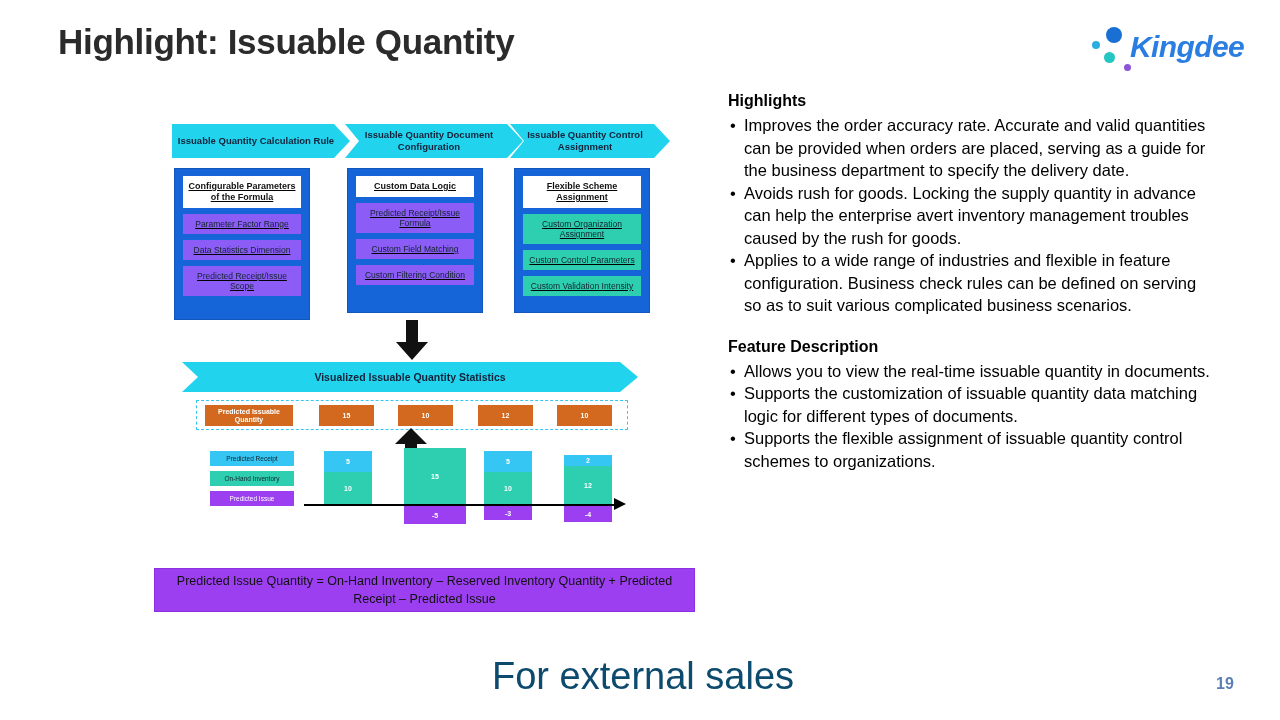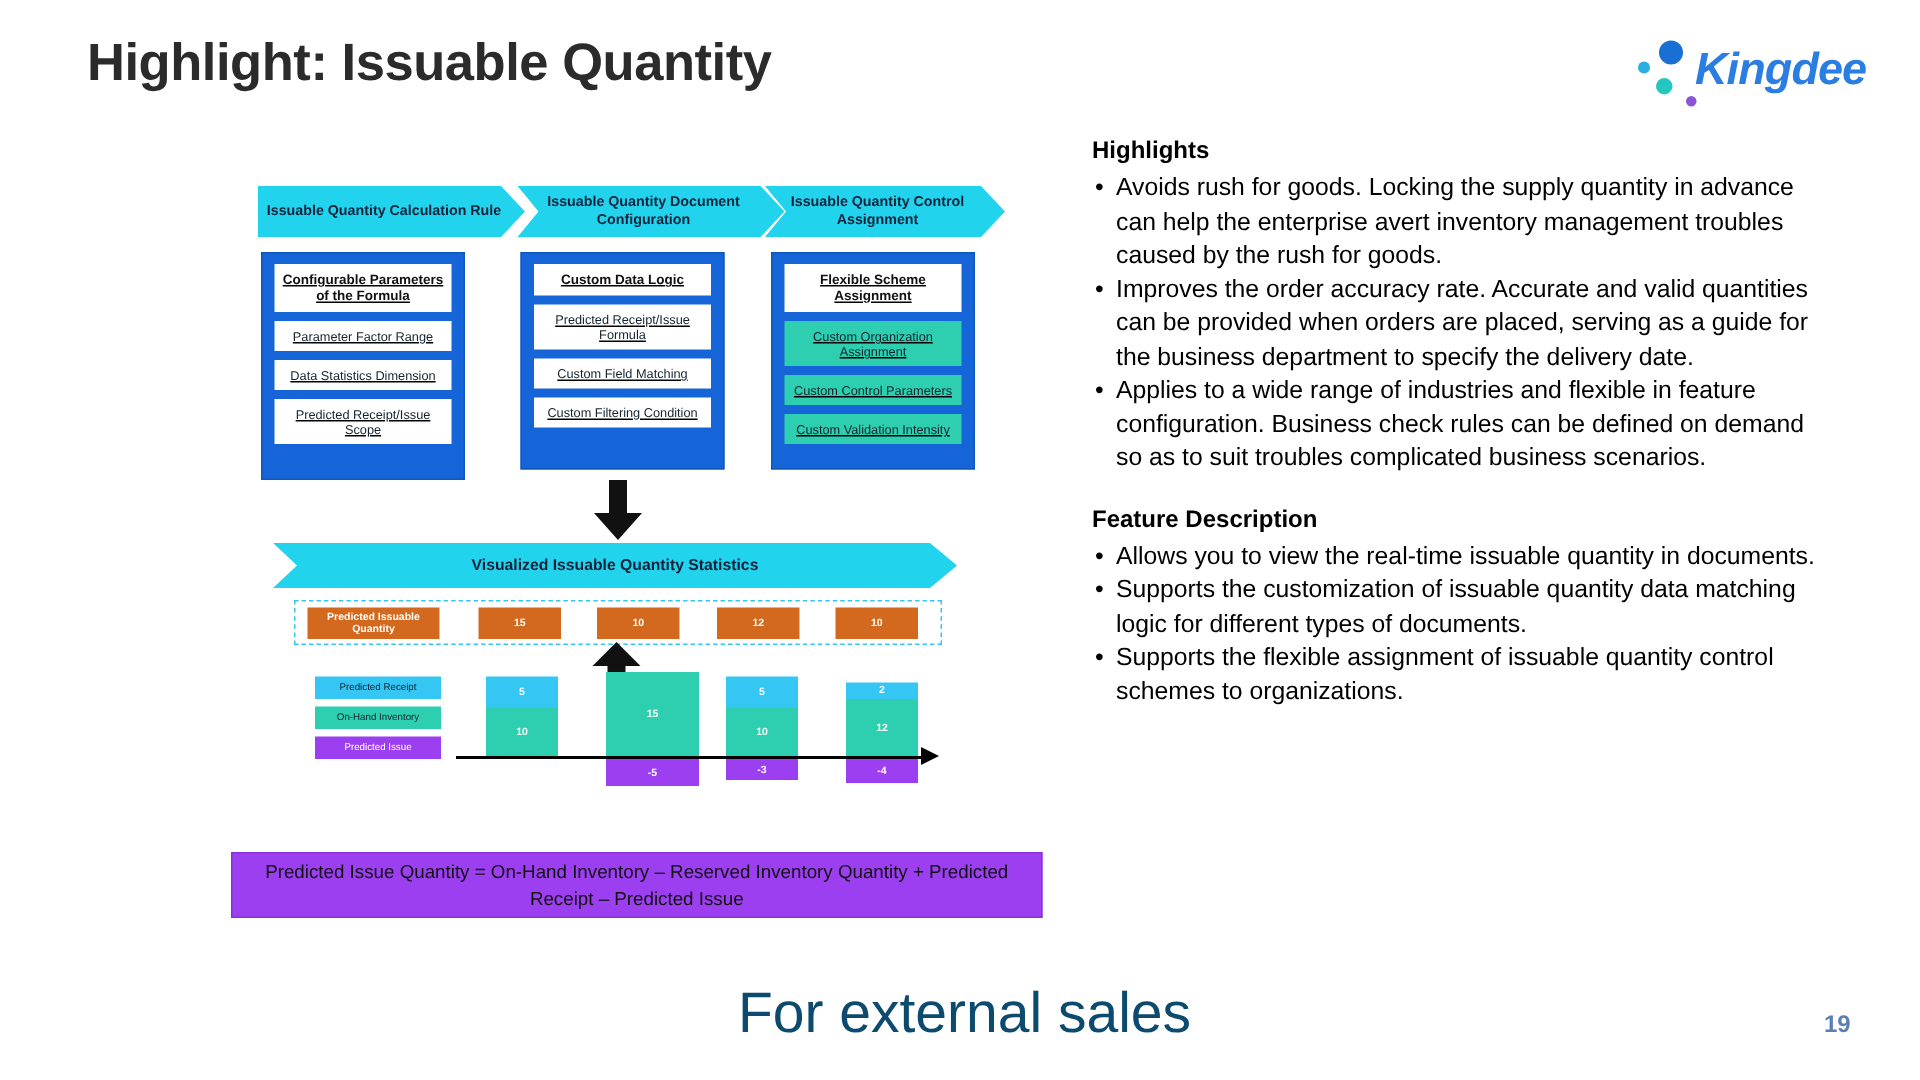--- a/index.html
+++ b/index.html
@@ -104,21 +104,21 @@
   }
   .panel-item {
     color: #12232e;
     font-size: 8.5px;
     line-height: 10px;
     text-align: center;
     padding: 5px 3px;
     margin-bottom: 6px;
   }
   .panel-item:last-child { margin-bottom: 0; }
-  .cyan-item { background: #ffffff; }
+  .cyan-item { background: #8b5cf6; }
   .teal-item { background: #2ecfb0; }
 
   
   #down-arrow {
     position: absolute;
     left: 390px;
     top: 320px;
     width: 36px;
     height: 40px;
   }
@@ -373,23 +373,23 @@
   </div>
   <div id="axis-line"></div>
   <div id="axis-head"></div>
 
   <div id="formula-bar">Predicted Issue Quantity = On-Hand Inventory – Reserved Inventory Quantity + Predicted Receipt – Predicted Issue</div>
 </div>
 
 <div id="right-col">
   <h2 class="section-heading">Highlights</h2>
   <ul class="bullets">
+    <li>Improves the order accuracy rate. Accurate and valid quantities can be provided when orders are placed, serving as a guide for the business department to specify the delivery date.</li>
     <li>Avoids rush for goods. Locking the supply quantity in advance can help the enterprise avert inventory management troubles caused by the rush for goods.</li>
-    <li>Improves the order accuracy rate. Accurate and valid quantities can be provided when orders are placed, serving as a guide for the business department to specify the delivery date.</li>
-    <li>Applies to a wide range of industries and flexible in feature configuration. Business check rules can be defined on demand so as to suit troubles complicated business scenarios.</li>
+    <li>Applies to a wide range of industries and flexible in feature configuration. Business check rules can be defined on serving so as to suit various complicated business scenarios.</li>
   </ul>
 
   <div id="feature-heading-wrap">
     <h2 class="section-heading">Feature Description</h2>
   </div>
   <ul class="bullets">
     <li>Allows you to view the real-time issuable quantity in documents.</li>
     <li>Supports the customization of issuable quantity data matching logic for different types of documents.</li>
     <li>Supports the flexible assignment of issuable quantity control schemes to organizations.</li>
   </ul>

